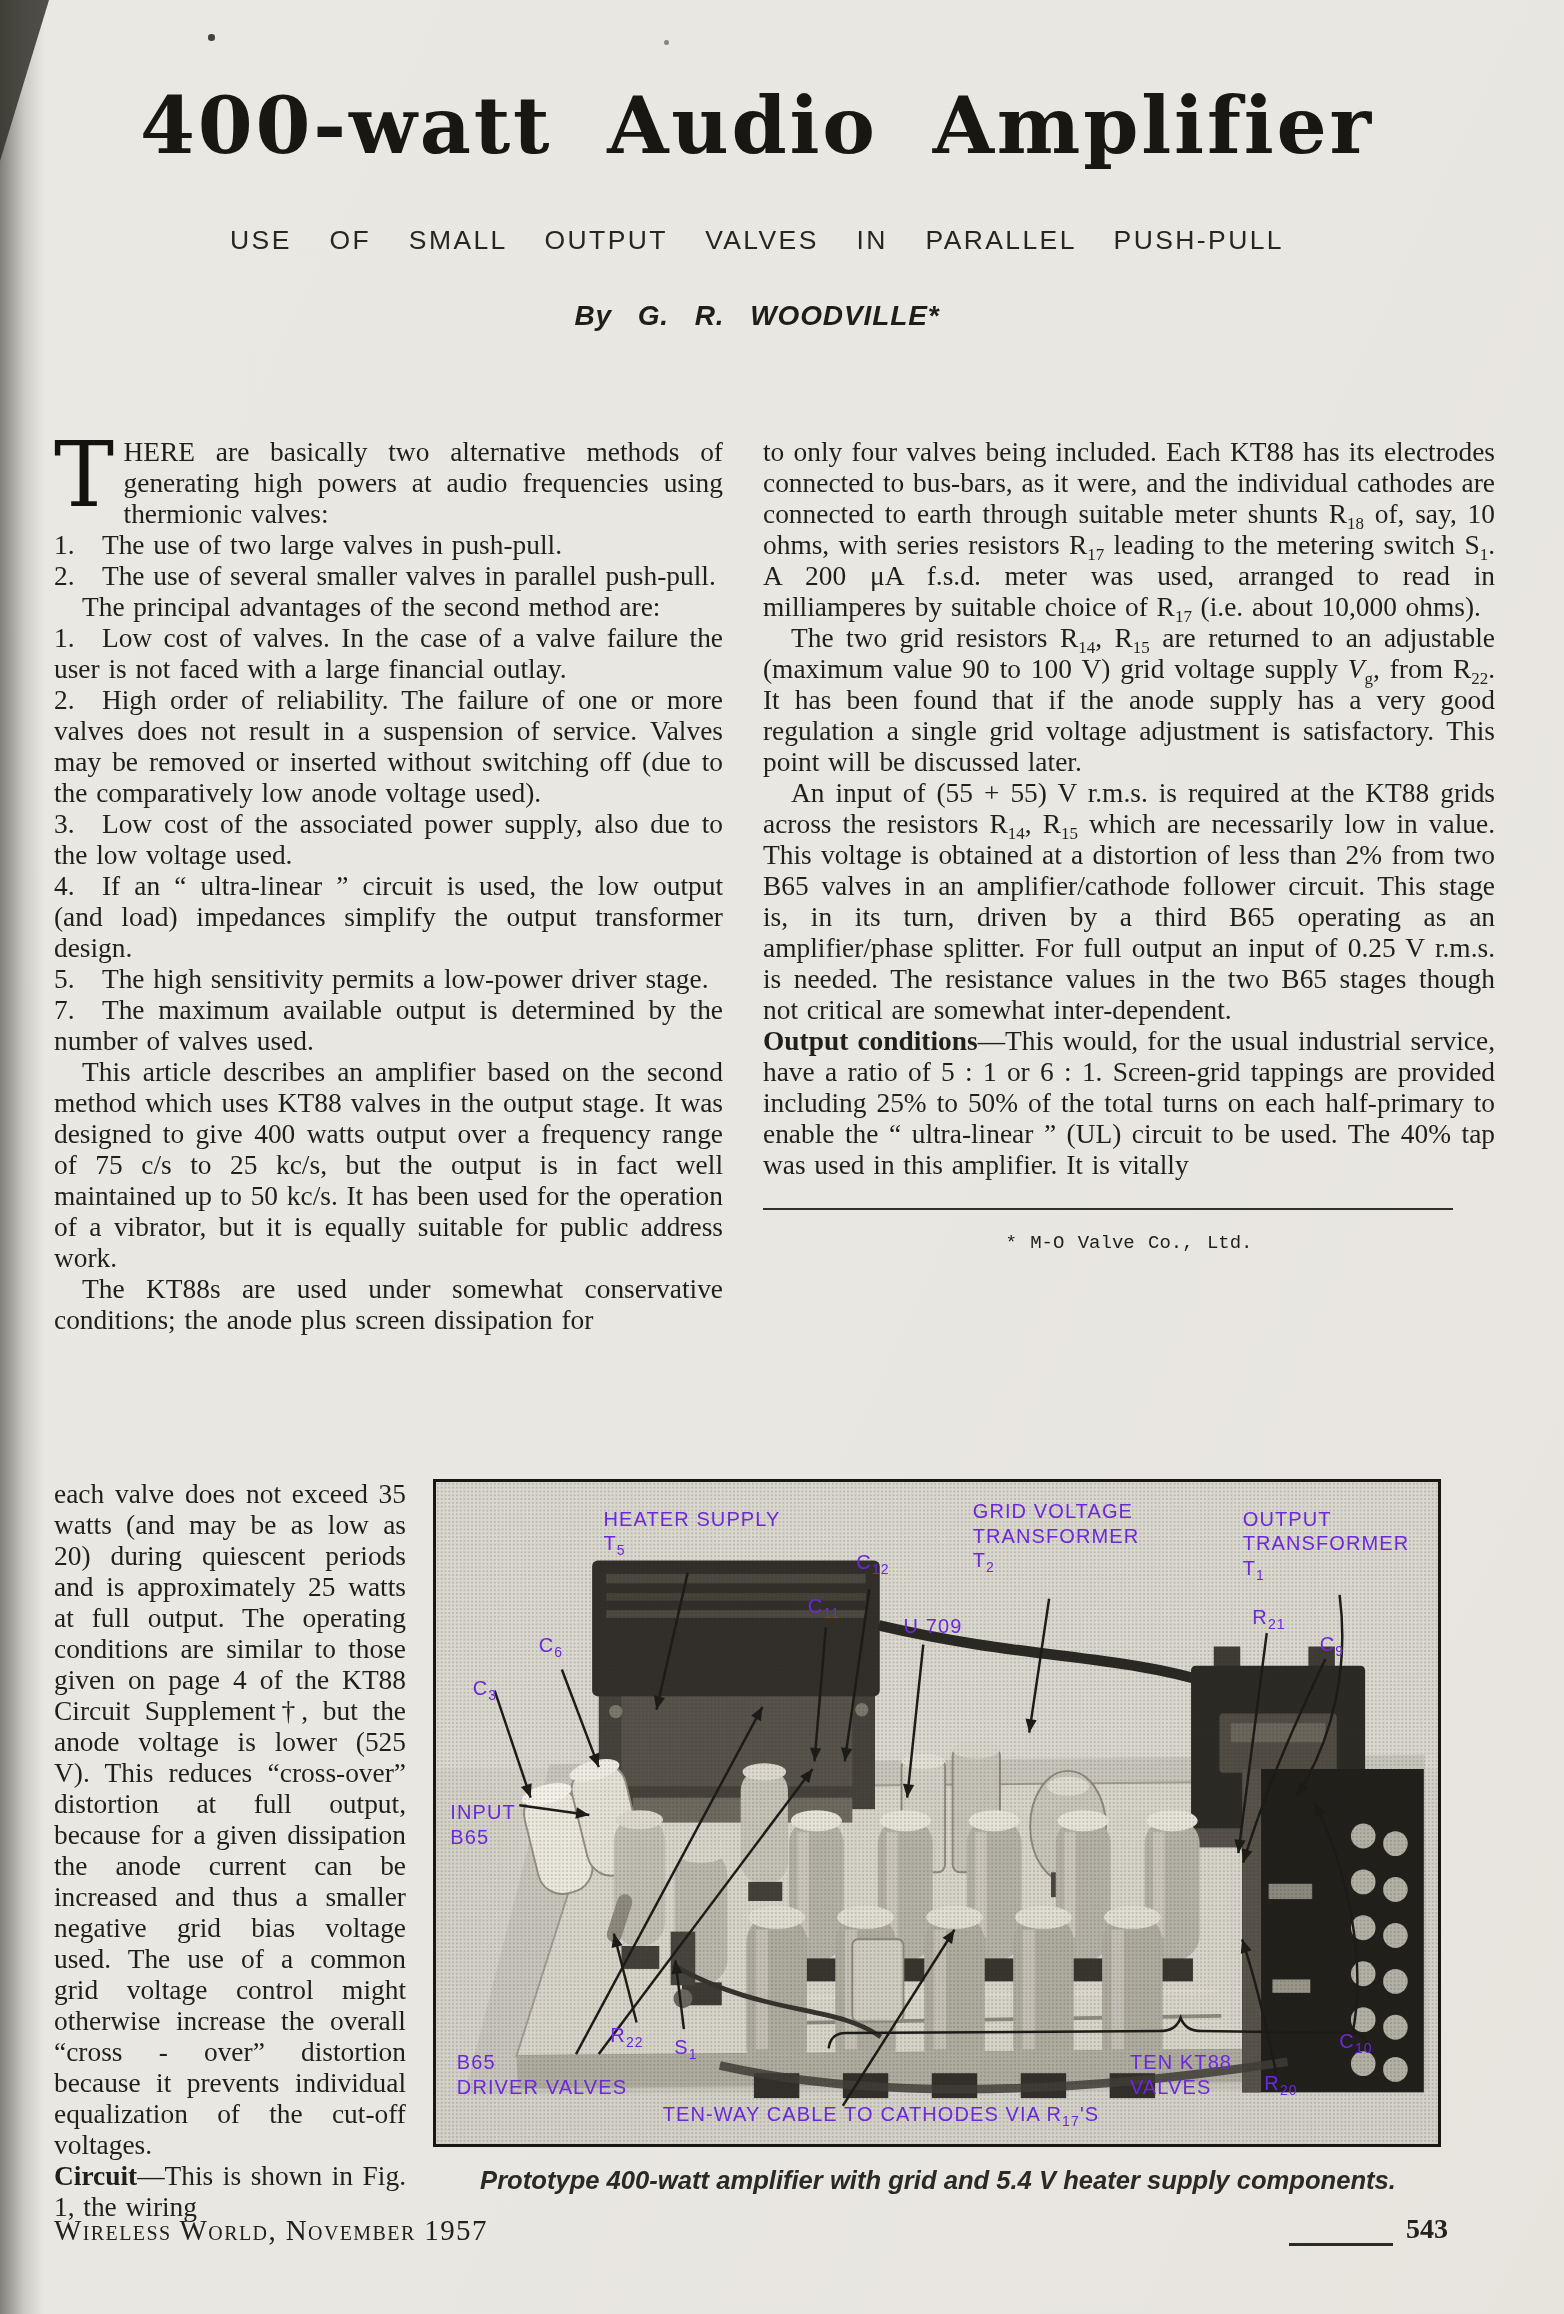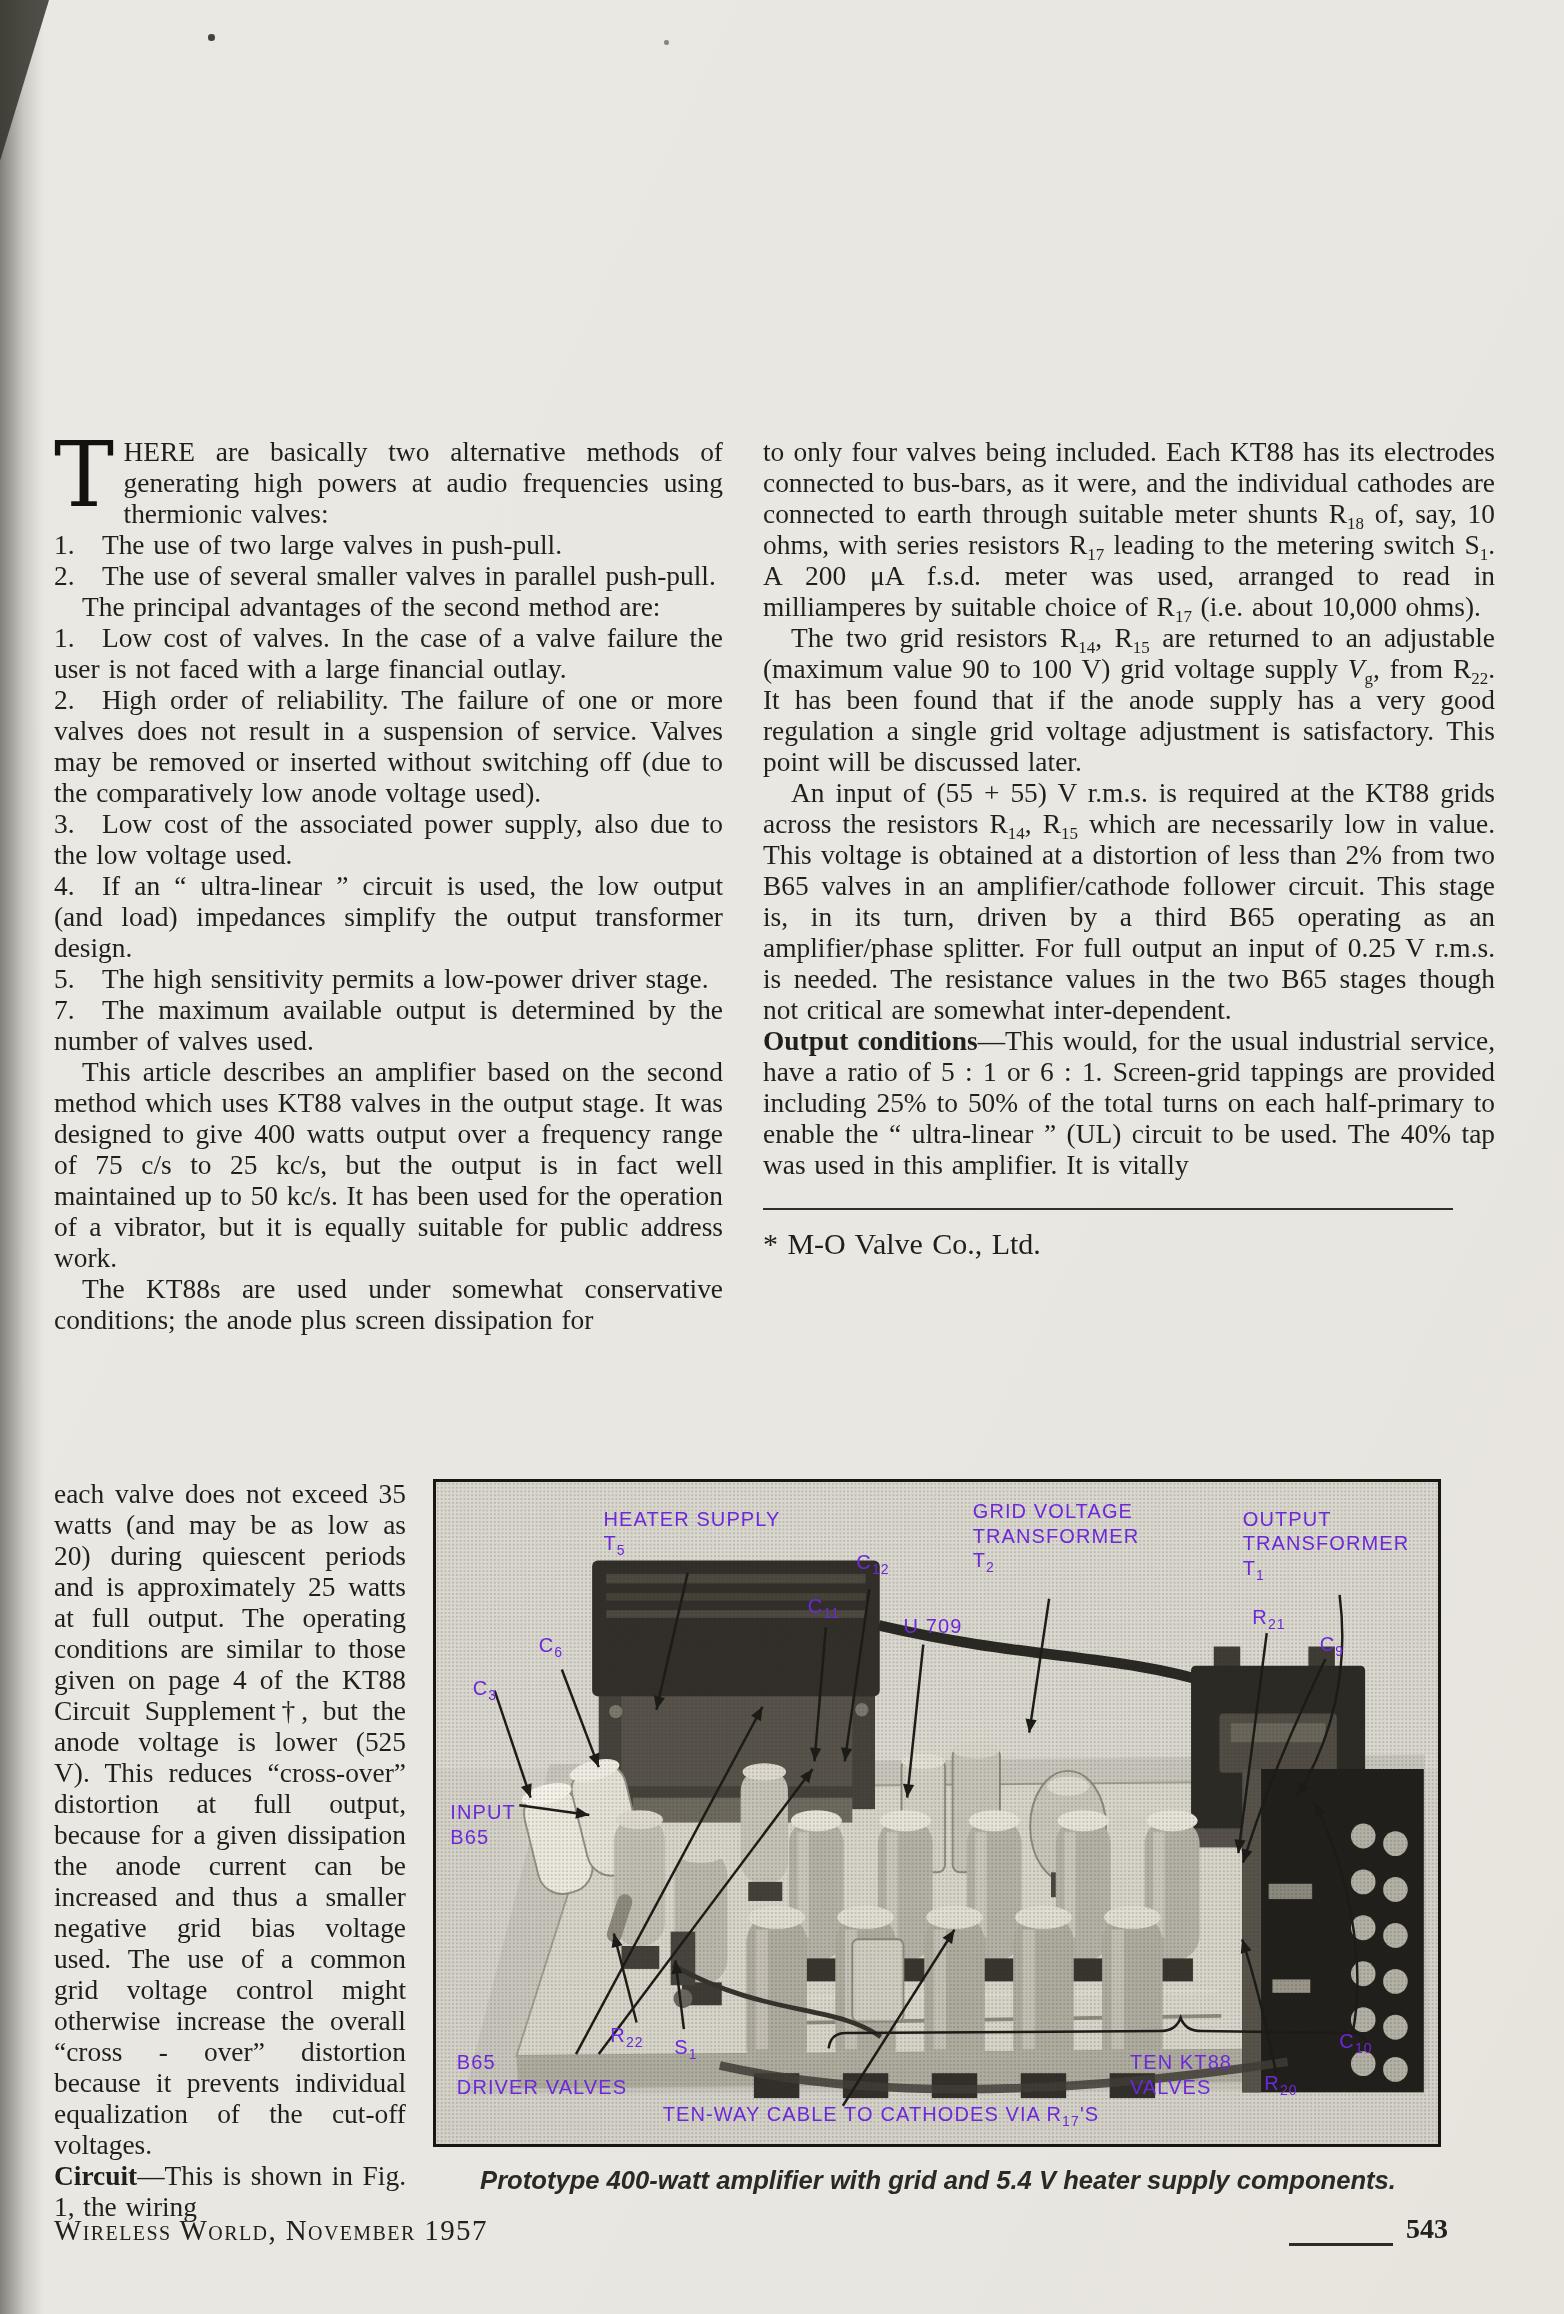--- a/index.html
+++ b/index.html
@@ -20,21 +20,21 @@
     letter-spacing:2.8px; word-spacing:24.6px; color:#191713; }
   .subtitle { margin-top:53px; font-family:"Liberation Sans", sans-serif; font-size:26.5px;
     letter-spacing:2.4px; word-spacing:28px; color:#282622; }
   .byline { margin-top:44px; font-family:"Liberation Sans", sans-serif; font-style:italic;
     font-weight:bold; font-size:28px; word-spacing:17px; letter-spacing:0.9px; color:#201e1a; }
 
   .col-left  { position:absolute; left:54px;  top:437px; width:669px;  height:1798px; }
   .col-right { position:absolute; left:763px; top:437px; width:732px; }
   .page p { margin:0; text-align:justify; font-size:27.4px; line-height:31px; word-spacing:1.9px; }
   p.indent { text-indent:28px; }
-  p.fnote { font-size:30px; line-height:29px; text-align:left; text-indent:0; }
+  p.fnote { font-size:19px; line-height:29px; text-align:center; text-indent:0;font-family:Liberation Mono, monospace; }
   .narrow { position:absolute; left:0; top:1042px; width:352px; }
   .dropcap { float:left; font-family:"DejaVu Serif", serif; font-size:90px; line-height:59px;
     height:57px; padding-top:5.7px; margin:1.9px 9.5px 0 0; color:#14120e; }
   sub { font-size:0.62em; line-height:0;margin-top:16px; }
   .fnrule { margin:26.5px 0 19px 0; border:0; border-top:2.4px solid #312f2a; width:690px; height:0; }
 
   
   .photo { position:absolute; left:433px; top:1479px; width:1002px; height:662px;
     background:#d2cfc7; border:3.8px solid #171611; box-sizing:content-box; }
   .photo svg.art { position:absolute; left:0; top:0; width:1002px; height:662px; }
@@ -58,20 +58,25 @@
 </head>
 <body>
 
 <div class="page">
 
   <div class="edge-shadow"></div>
   <div class="corner-wedge"></div>
   <div class="speck" style="left:208px; top:34px; width:6.6px; height:6.6px;"></div>
   <div class="speck" style="left:664px; top:40px; width:4.7px; height:4.7px; opacity:.6;"></div>
 
+  <div class="header">
+    <div class="title">400-watt Audio Amplifier</div>
+    <div class="subtitle">USE OF SMALL OUTPUT VALVES IN PARALLEL PUSH-PULL</div>
+    <div class="byline">By G. R. WOODVILLE*</div>
+  </div>
 
   <div class="col-left">
     <div>
         <p><span class="dropcap">T</span><span>HERE are basically two alternative methods of generating high powers at audio frequencies using thermionic valves:</span></p>
         <p><span>1. The use of two large valves in push-pull.</span></p>
         <p><span>2. The use of several smaller valves in parallel push-pull.</span></p>
         <p class="indent"><span>The principal advantages of the second method are:</span></p>
         <p><span>1. Low cost of valves. In the case of a valve failure the user is not faced with a large financial outlay.</span></p>
         <p><span>2. High order of reliability. The failure of one or more valves does not result in a suspension of service. Valves may be removed or inserted without switching off (due to the comparatively low anode voltage used).</span></p>
         <p><span>3. Low cost of the associated power supply, also due to the low voltage used.</span></p>

